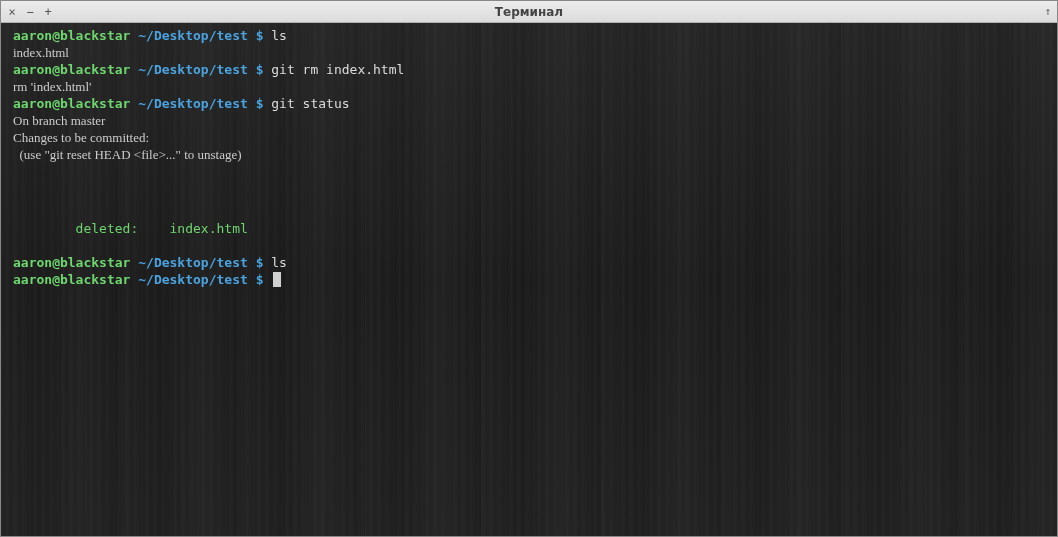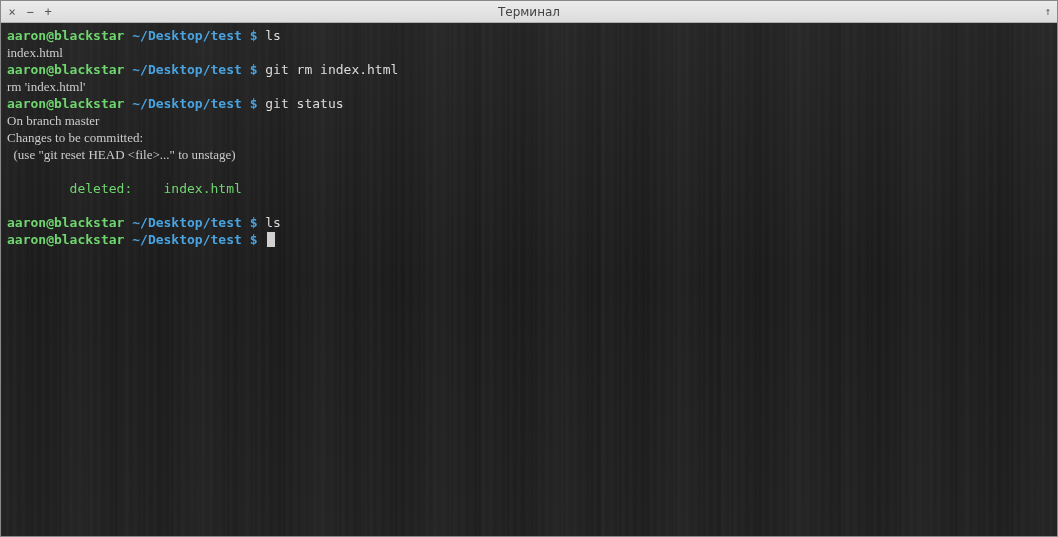--- a/index.html
+++ b/index.html
@@ -50,21 +50,21 @@
   }
   .titlebar-title {
     position: absolute;
     left: 0;
     right: 0;
     text-align: center;
     font-family: "DejaVu Sans", "Liberation Sans", sans-serif;
     font-size: 12px;
     color: #444;
     pointer-events: none;
-    font-weight: normal;
+    font-weight: bold;
   }
   .titlebar-right {
     margin-left: auto;
     color: #666;
     font-size: 11px;
     cursor: pointer;
   }
   .terminal {
     flex: 1;
     background-color: #1a1a1a;
@@ -80,36 +80,36 @@
         rgba(30,30,30,0.0) 28px),
       repeating-linear-gradient(90deg,
         rgba(90,90,90,0.08) 0px,
         rgba(20,20,20,0.0) 40px,
         rgba(100,100,100,0.09) 80px,
         rgba(20,20,20,0.0) 120px),
       linear-gradient(to bottom,
         rgba(50,50,50,0.35) 0%,
         rgba(20,20,20,0.1) 50%,
         rgba(40,40,40,0.3) 100%);
-    padding: 4px 6px;
+    padding: 4px 12px;
     color: #d0d0d0;
     line-height: 17px;
     white-space: pre;
     overflow: hidden;
     position: relative;
   }
   .line {
     display: block;
   }
   .user { color: #6fd66f; font-weight: bold; }
   .path { color: #4aa3df; font-weight: bold; }
   .dollar { color: #4aa3df; font-weight: bold; }
   .cmd { color: #dcdcdc; }
   .out { color: #cccccc; font-family: Liberation Serif, serif; }
-  .git-green { color: #6fd66f; }
+  .git-green { color: #6fd66f; margin-top: 40px; }
   .cursor {
     display: inline-block;
     width: 8px;
     height: 15px;
     background: #d0d0d0;
     vertical-align: text-bottom;
     margin-left: 2px;
   }
 </style>
 </head>

